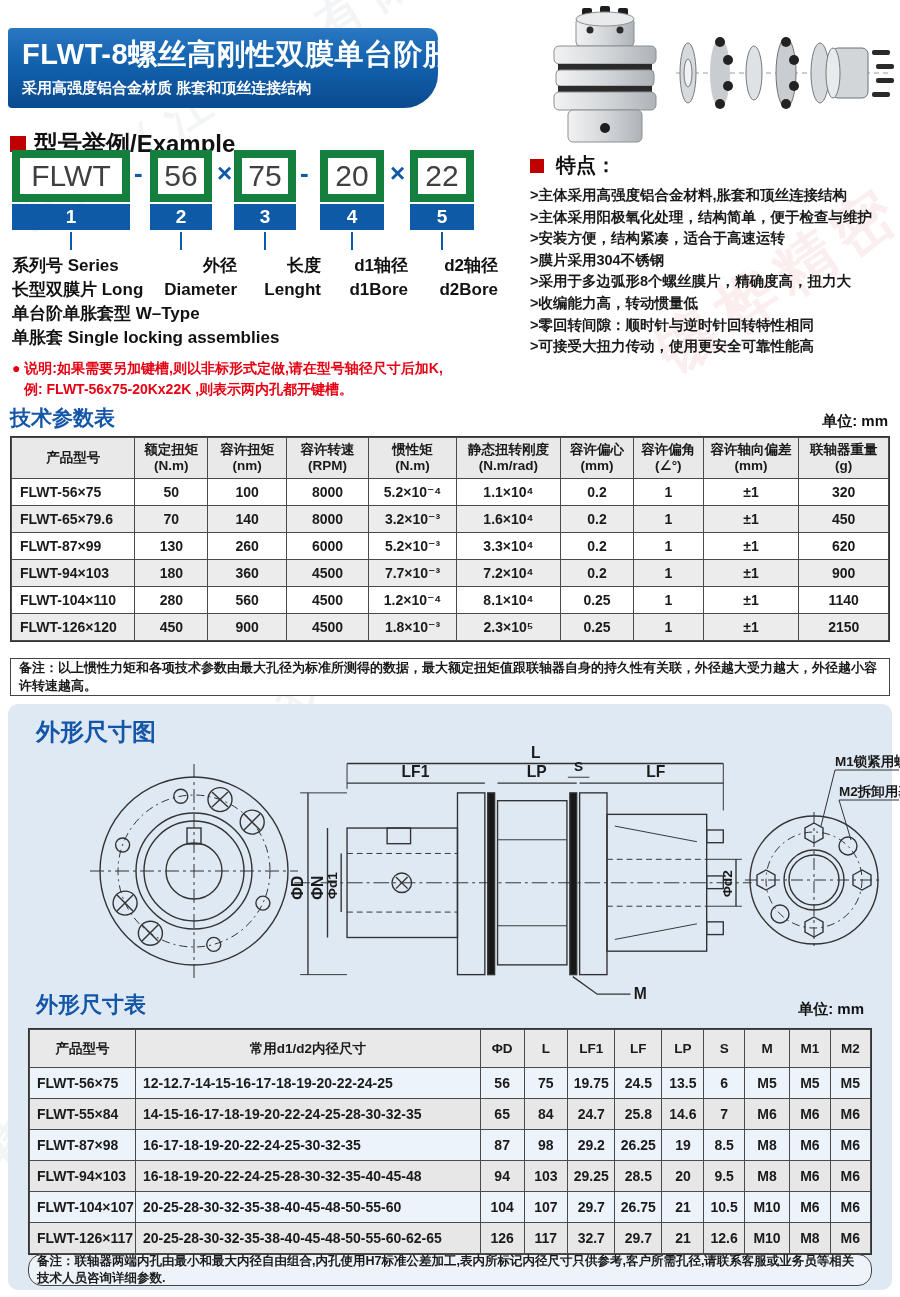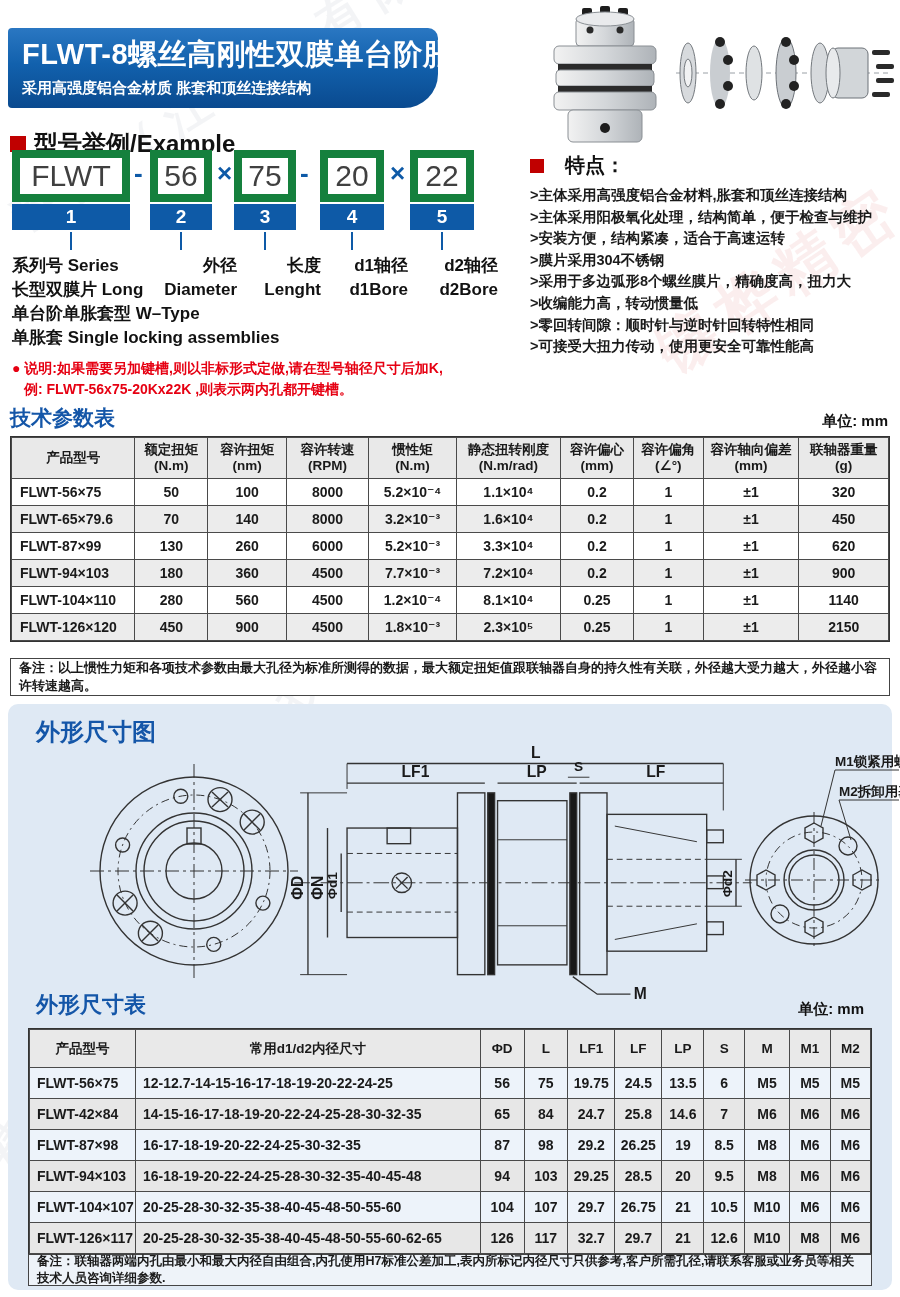--- a/index.html
+++ b/index.html
@@ -34,21 +34,21 @@
   .mbox-tick { width:2px; height:18px; background:#0e5aa7; margin:2px auto 0 auto; }
   .msep { position:absolute; top:158px; color:#0e5aa7; font-size:26px; font-weight:700; }
 
   .mlabel { position:absolute; font-size:17px; font-weight:700; color:#111; line-height:24px; }
   .mlabel.center { text-align:right; }
 
   .red-note { position:absolute; color:#e60012; font-size:14px; font-weight:700; line-height:21px; }
 
   
   .features { position:absolute; left:530px; top:152px; width:368px; }
-  .features-title-row { display:flex; align-items:center; gap:21px; margin-bottom:6px; }
+  .features-title-row { display:flex; align-items:center; gap:12px; margin-bottom:6px; }
   .features-title-row .red-sq { width:14px; height:14px; }
   .features-title { font-size:20px; font-weight:700; color:#111; }
   .feature-item { font-size:14.5px; font-weight:700; color:#1a1a1a; line-height:21.6px; white-space:nowrap; }
 
   
   .blue-title { color:#1456a8; font-weight:700; }
   .unit { position:absolute; font-size:15px; font-weight:700; color:#111; }
 
   table.spec { border-collapse:collapse; table-layout:fixed; width:100%; }
   table.spec th, table.spec td { border:1px solid #4a4a4a; text-align:center; color:#1a1a1a; }
@@ -506,21 +506,21 @@
               <td>75</td>
               <td>19.75</td>
               <td>24.5</td>
               <td>13.5</td>
               <td>6</td>
               <td>M5</td>
               <td>M5</td>
               <td>M5</td>
             </tr>
             <tr>
-              <td>FLWT-42×84</td>
+              <td>FLWT-55×84</td>
               <td>14-15-16-17-18-19-20-22-24-25-28-30-32-35</td>
               <td>65</td>
               <td>84</td>
               <td>24.7</td>
               <td>25.8</td>
               <td>14.6</td>
               <td>7</td>
               <td>M6</td>
               <td>M6</td>
               <td>M6</td>
@@ -573,16 +573,16 @@
               <td>29.7</td>
               <td>21</td>
               <td>12.6</td>
               <td>M10</td>
               <td>M8</td>
               <td>M6</td>
             </tr>
           </tbody>
       </table>
     </div>
-    <div class="note-box dims-note" style="left:20px; top:550px; width:844px; height:32px; font-size:12.5px;">备注：联轴器两端内孔由最小和最大内径自由组合,内孔使用H7标准公差加工,表内所标记内径尺寸只供参考,客户所需孔径,请联系客服或业务员等相关技术人员咨询详细参数.</div>
+    <div class="note-box dims-note" style="left:20px; top:550px; width:844px; height:32px; font-size:12.5px;border-radius:14px;">备注：联轴器两端内孔由最小和最大内径自由组合,内孔使用H7标准公差加工,表内所标记内径尺寸只供参考,客户所需孔径,请联系客服或业务员等相关技术人员咨询详细参数.</div>
   </div>
 
 </div>
 
 </body></html>

